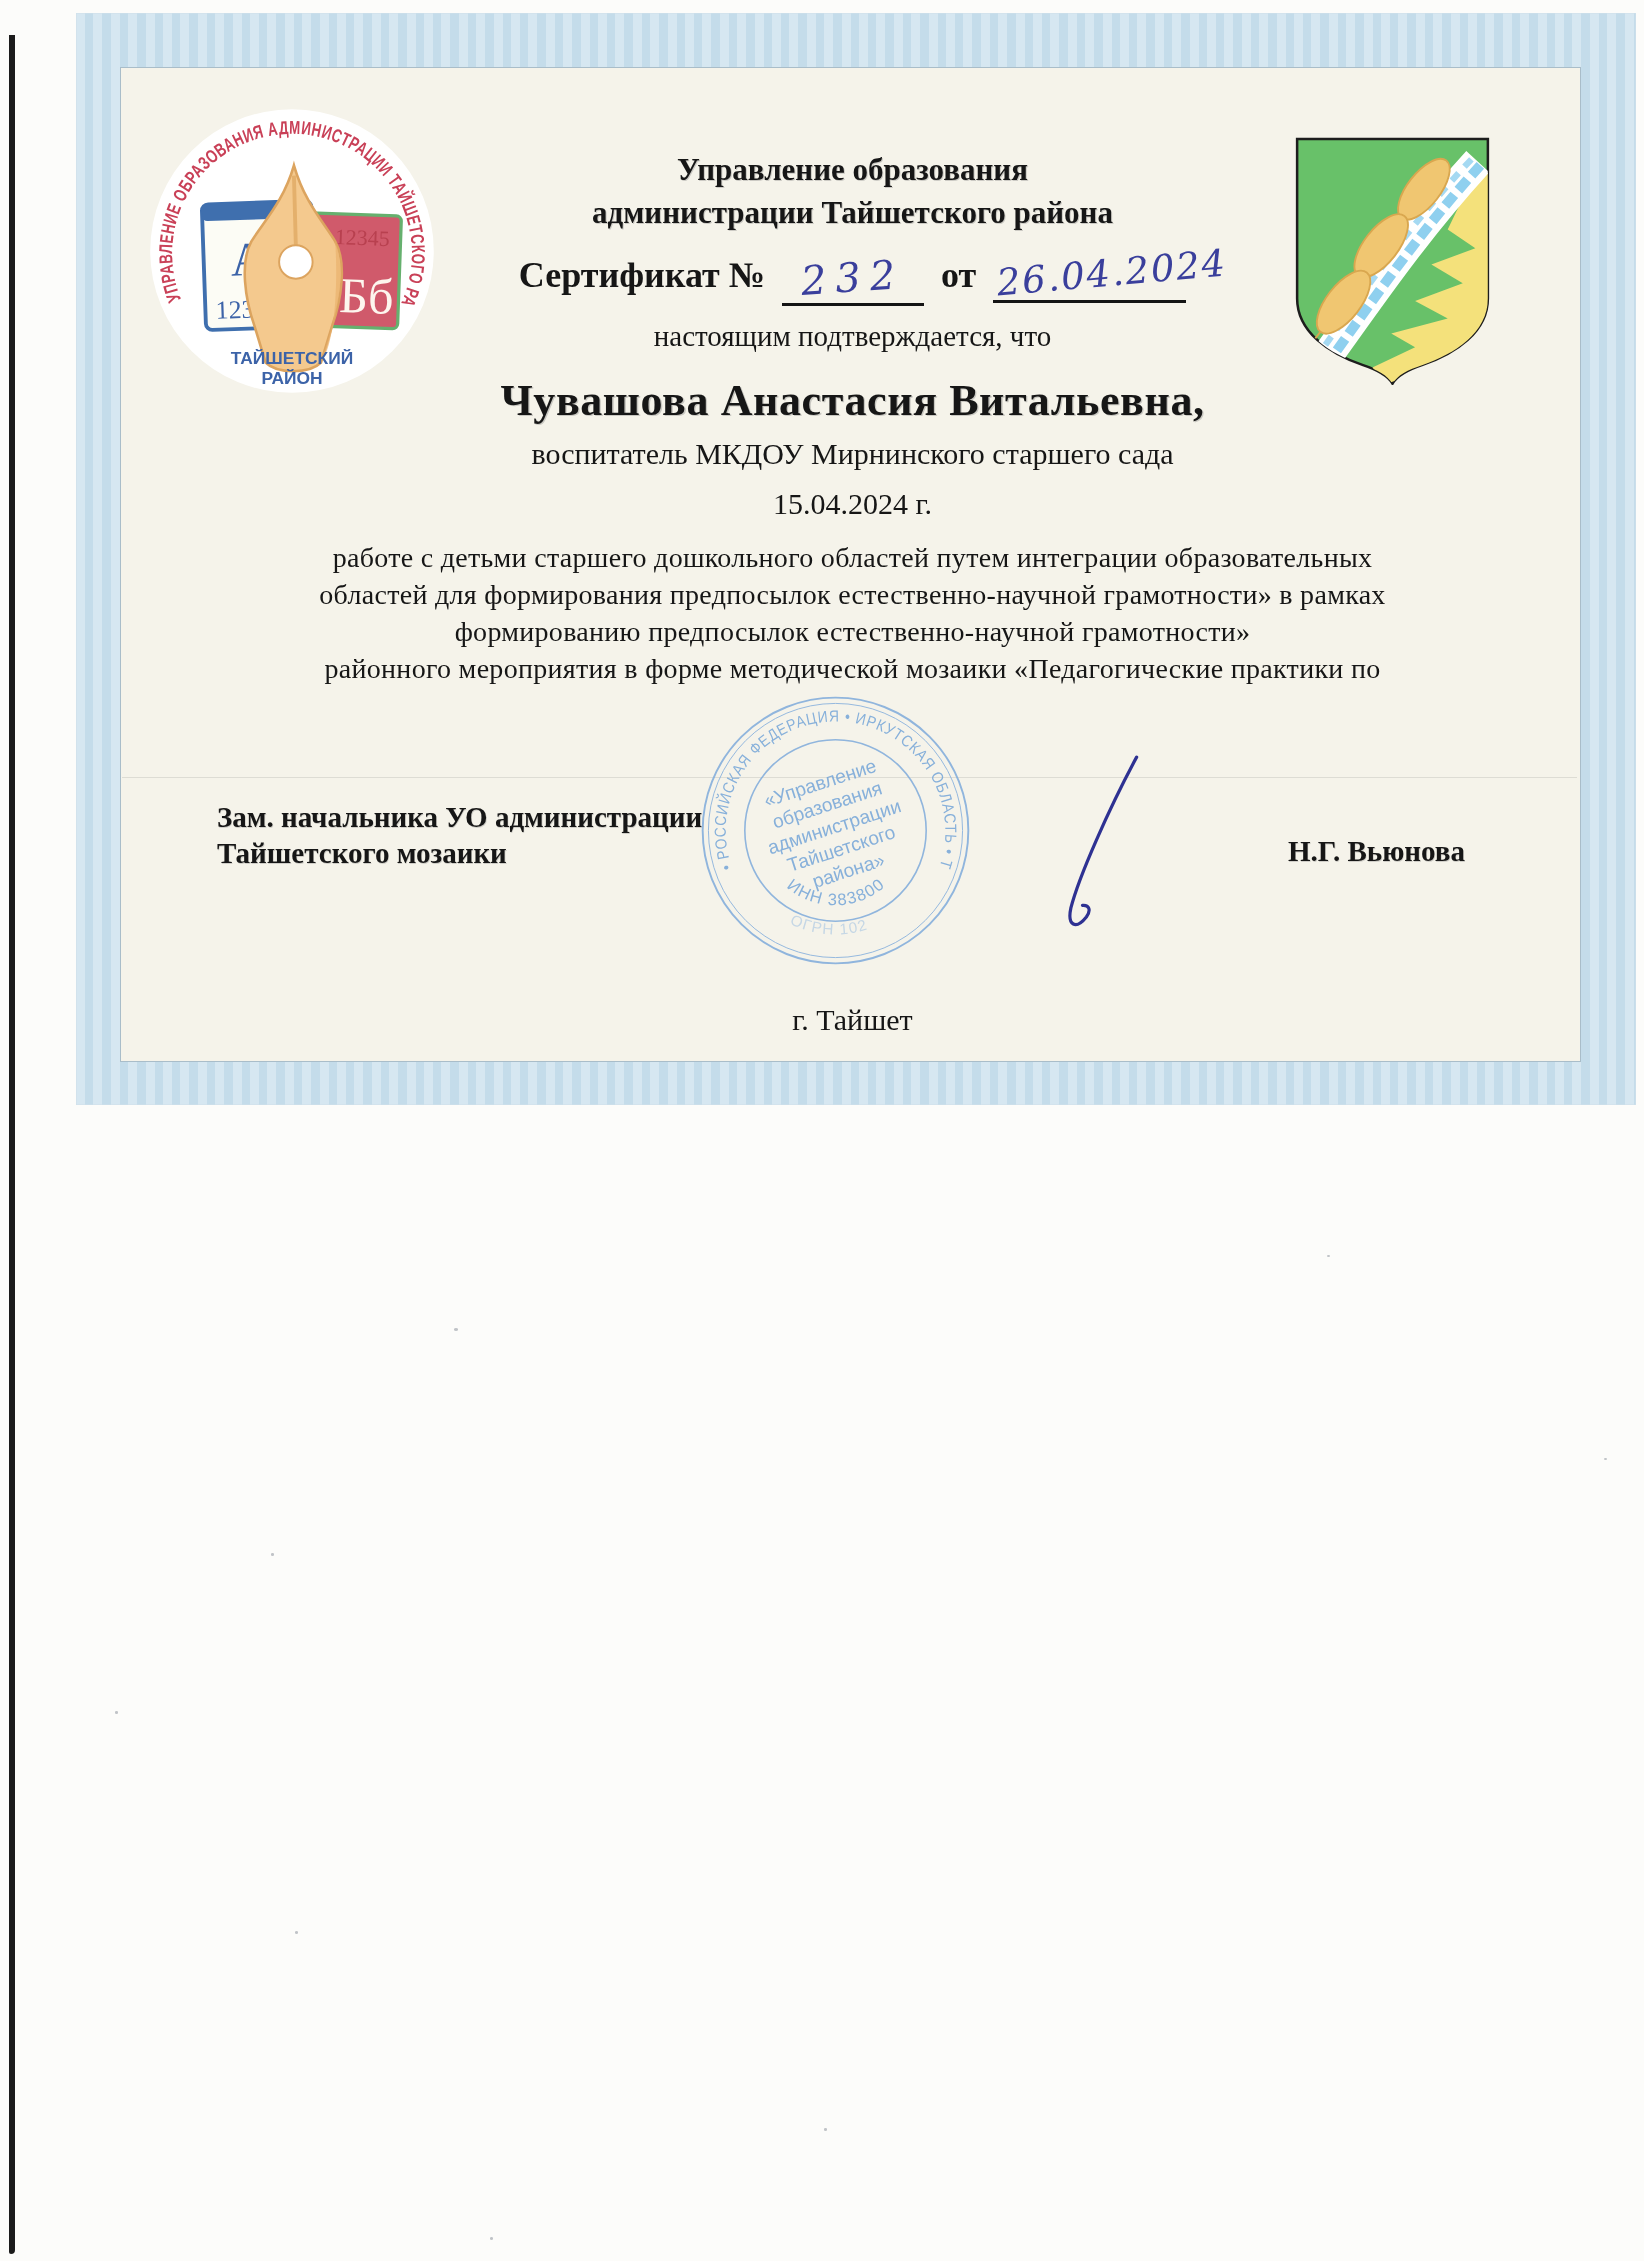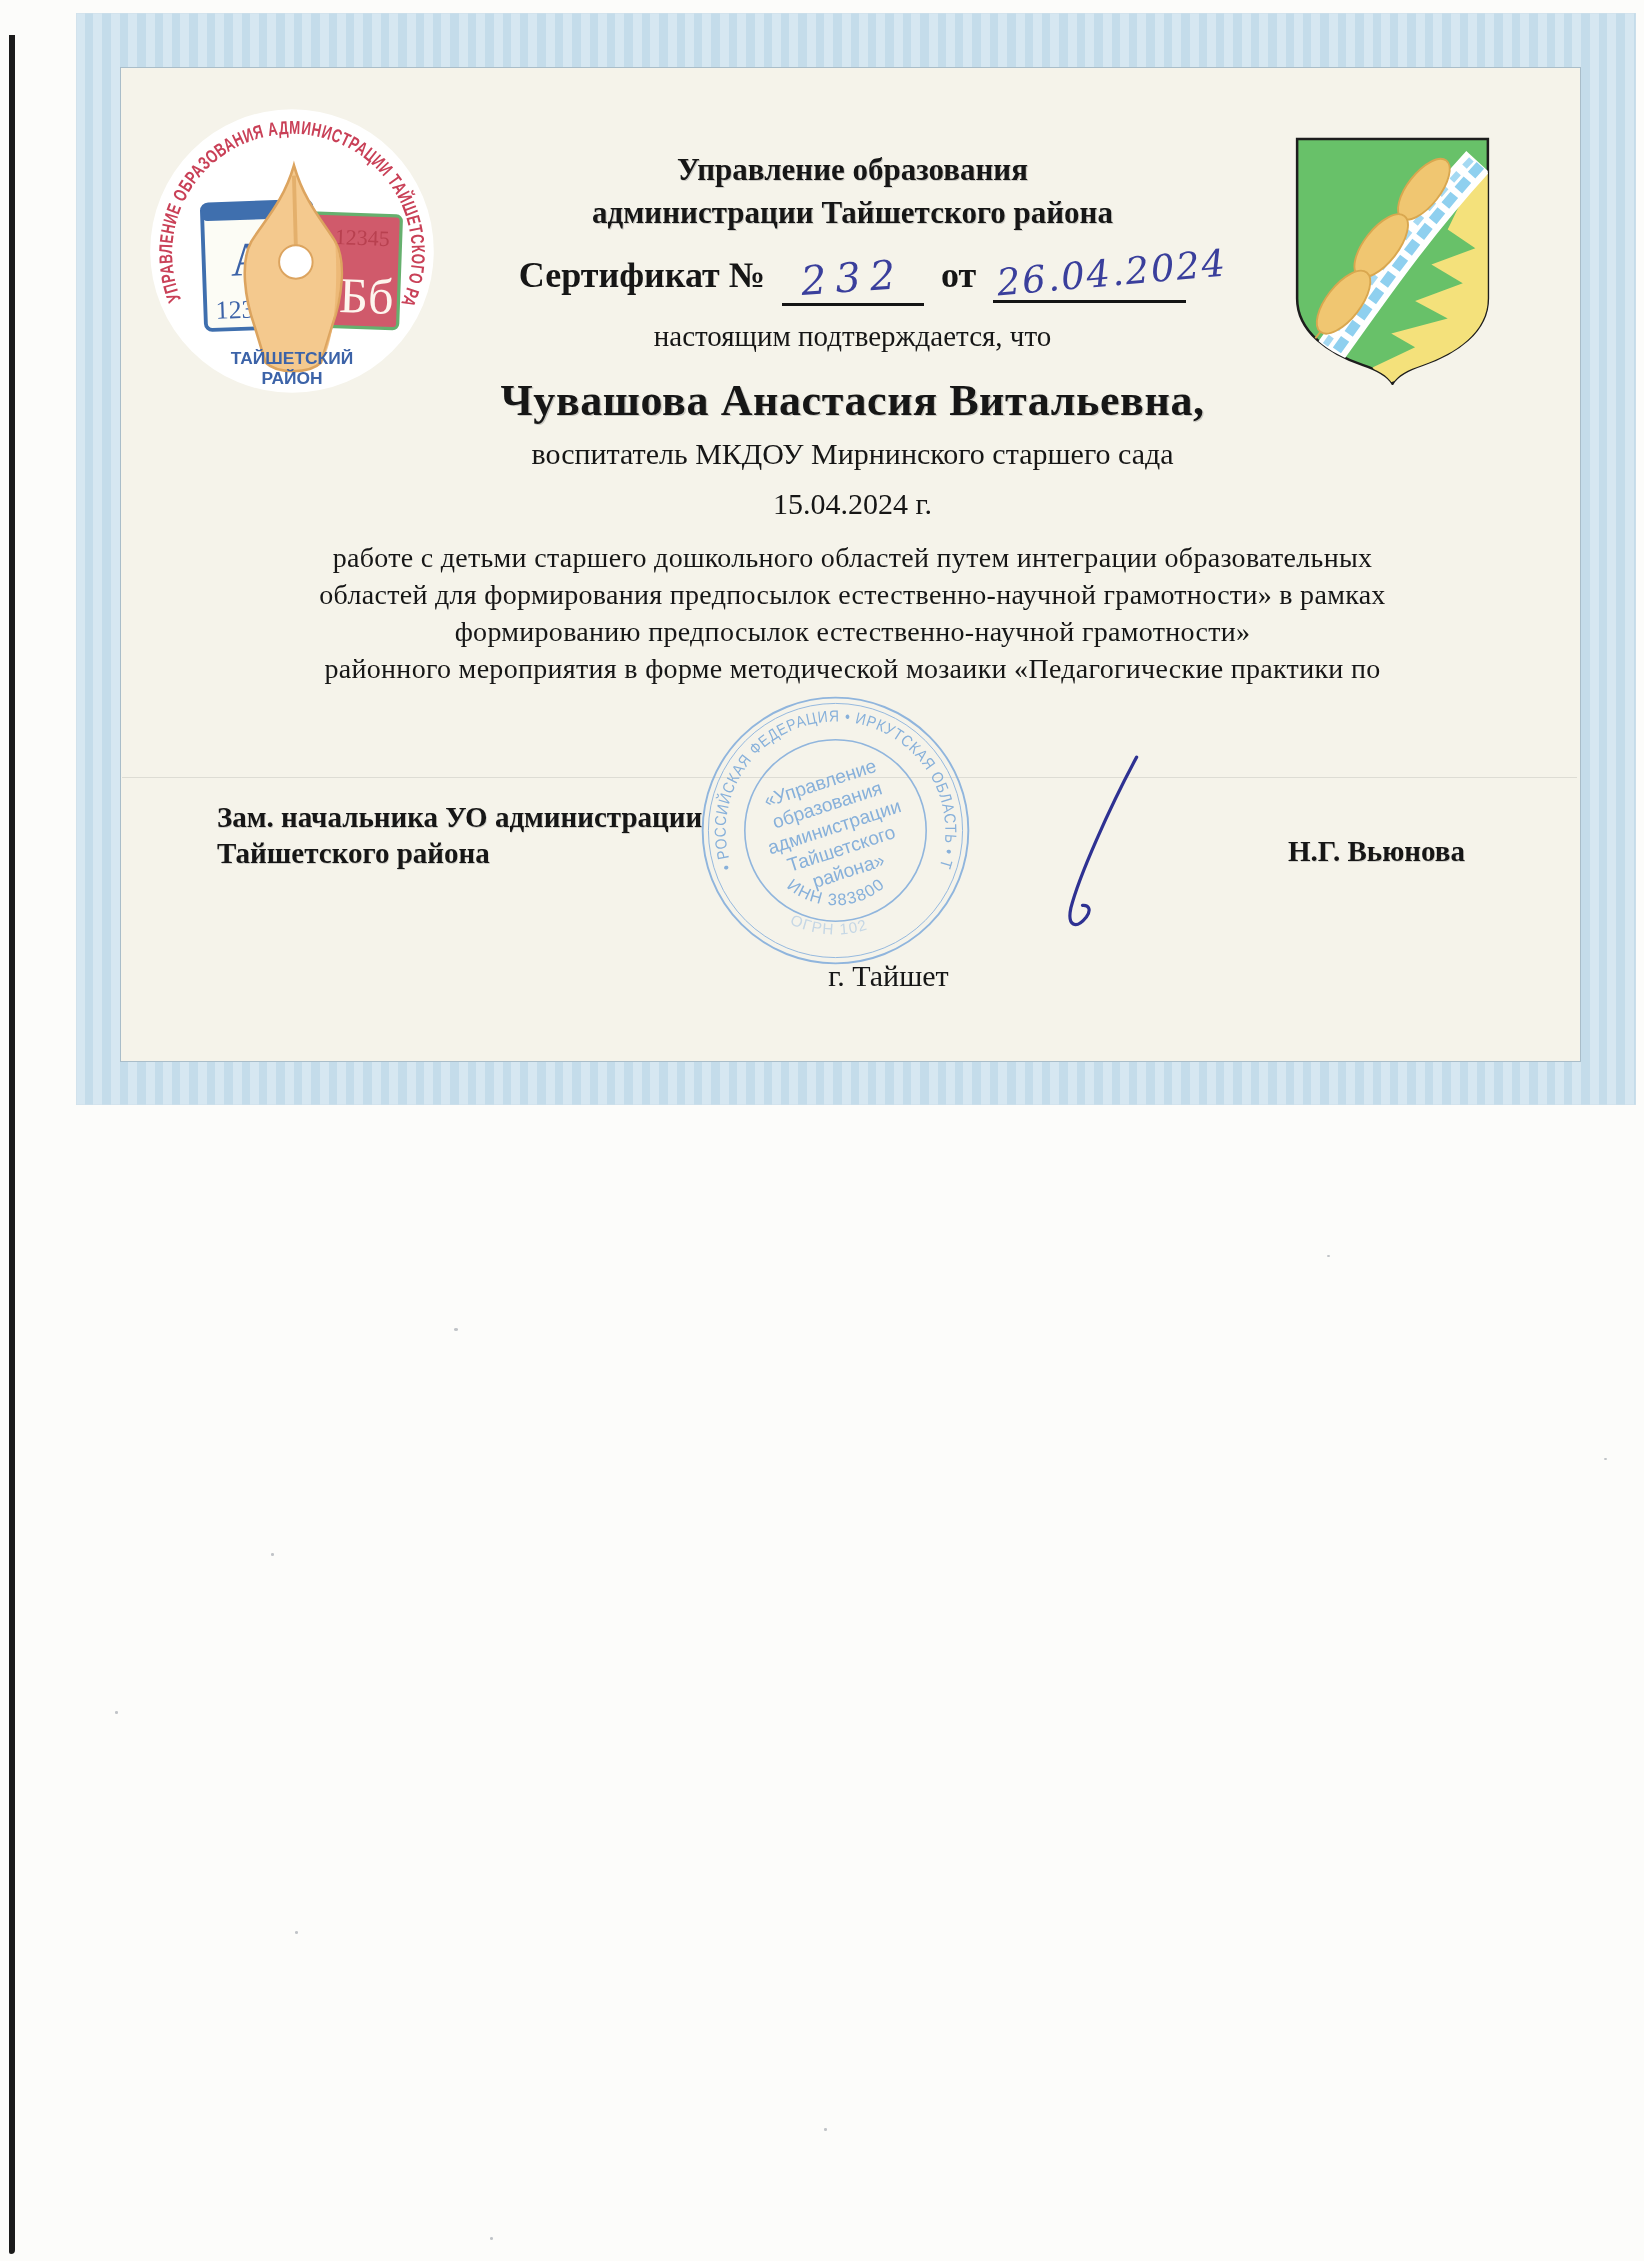--- a/index.html
+++ b/index.html
@@ -24,21 +24,21 @@
   .hand{display:inline-block;font-family:"DejaVu Serif",serif;font-style:italic;color:#3a3f9c;}
   .hand.num{font-size:40px;letter-spacing:9px;transform:rotate(-4deg) translateY(-2.6px);}
   .hand.date{font-size:37px;letter-spacing:1.9px;transform:rotate(-5deg) translate(3.9px,-5.2px);}
   .confirm{top:320px;font-size:29px;}
   .r-name{top:375px;font-size:44px;font-weight:bold;letter-spacing:0.6px;text-shadow:1.3px 1.3px 0 rgba(110,110,110,.32);}
   .r-title{top:437px;font-size:30px;}
   .e-date{top:487px;font-size:30px;}
   .body-lines{top:539px;font-size:28px;line-height:37px;letter-spacing:0.3px;}
   .signer{position:absolute;left:217px;top:799px;font-size:29px;font-weight:bold;line-height:36px;text-align:left;text-shadow:0.6px 0.6px 0 rgba(110,110,110,.28);}
   .signer-name{position:absolute;right:179px;top:835px;font-size:29px;font-weight:bold;text-shadow:0.6px 0.6px 0 rgba(110,110,110,.28);}
-  .city{top:959px;font-size:30px;margin-left:36px;}
+  .city{top:1003px;font-size:30px;}
   .emblem{position:absolute;left:147px;top:106px;}
   .arms{position:absolute;left:1292px;top:134px;}
   .stamp{position:absolute;left:695px;top:690px;opacity:.85;}
   .signature{position:absolute;left:1000px;top:748px;}
   .speck{position:absolute;background:#8e949c;opacity:.55;border-radius:50%;}
 </style>
 </head>
 <body>
 
 <div class="page">
@@ -136,21 +136,21 @@
 
   <div class="center-text body-lines">
     <div>работе с детьми старшего дошкольного областей путем интеграции образовательных</div>
     <div>областей для формирования предпосылок естественно-научной грамотности» в рамках</div>
     <div>формированию предпосылок естественно-научной грамотности»</div>
     <div>районного мероприятия в форме методической мозаики «Педагогические практики по</div>
   </div>
 
   <div class="signer">
     <div>Зам. начальника УО администрации</div>
-    <div>Тайшетского района</div>
+    <div>Тайшетского мозаики</div>
   </div>
   <div class="signer-name">Н.Г. Вьюнова</div>
 
   <div class="center-text city">г. Тайшет</div>
 
   <svg class="stamp" width="281" height="281" viewBox="0 0 440 440">
     <g stroke="#7fabdb" fill="none">
       <circle cx="220" cy="220" r="208" stroke-width="3"></circle>
       <circle cx="220" cy="220" r="199" stroke-width="1.5"></circle>
       <circle cx="220" cy="220" r="142" stroke-width="2.5"></circle>

